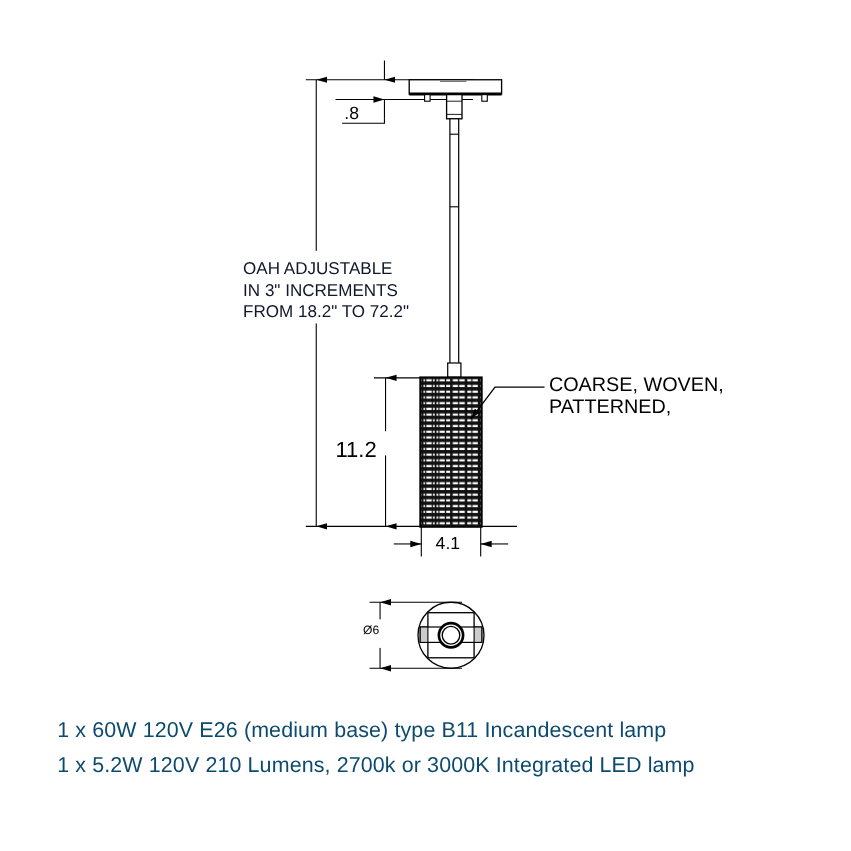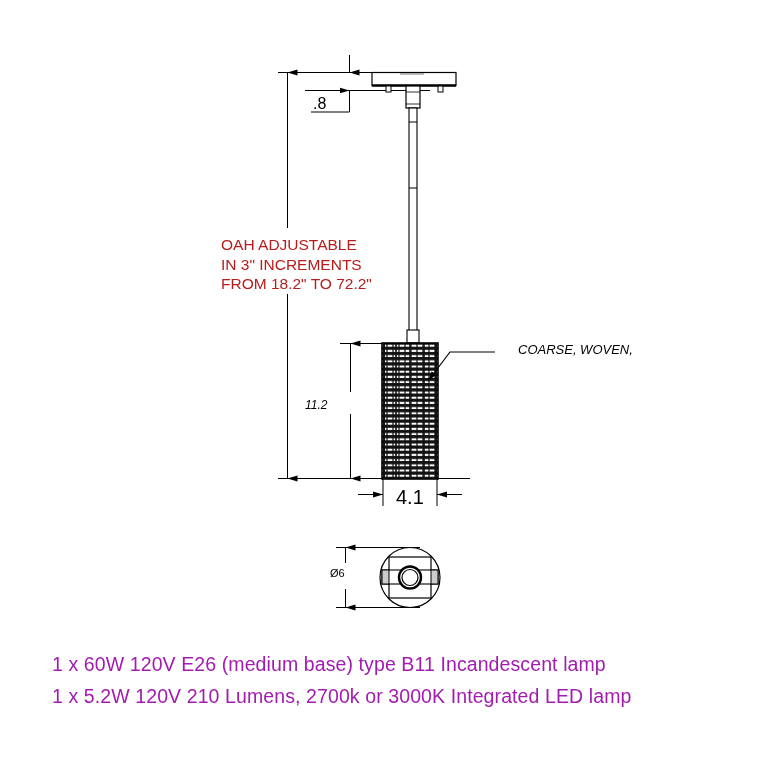--- a/index.html
+++ b/index.html
@@ -26,70 +26,68 @@
   .spec-block {
     position: absolute;
     left: 52px;
     top: 648px;
     width: 700px;
   }
   .spec-line {
     font-family: "Liberation Sans", sans-serif;
     font-size: 19.5px;
     line-height: 32px;
-    color: #a21caf;
+    color: #0c4a6e;
     white-space: nowrap;
     letter-spacing: 0.1px;
   }
 
   .dim-text {
     position: absolute;
     font-family: "Liberation Sans", sans-serif;
     color: #000000;
     white-space: nowrap;
   }
   .dim-08 {
     left: 313px;
     top: 95px;
     font-size: 16px;
   }
   .dim-112 {
     left: 305px;
     top: 398px;
-    font-size: 12px;
-    font-style: italic;
+    font-size: 20px;
   }
   .dim-41 {
     left: 396px;
     top: 486px;
-    font-size: 20px;
+    font-size: 16px;
   }
   .dim-dia6 {
     left: 330px;
     top: 567px;
     font-size: 11px;
   }
   .note-oah {
     position: absolute;
     left: 221px;
     top: 235px;
     font-size: 15.5px;
     line-height: 19.5px;
-    color: #b91c1c;
+    color: #0f172a;
     white-space: nowrap;
   }
   .note-mesh {
     position: absolute;
-    left: 518px;
+    left: 499px;
     top: 340px;
-    font-size: 13px;
+    font-size: 18px;
     line-height: 19.5px;
     color: #000000;
     white-space: nowrap;
-    font-style: italic;
   }
 </style>
 </head>
 <body>
 
 <div class="drawing-canvas">
   <svg width="774" height="774" viewBox="0 0 774 774" xmlns="http://www.w3.org/2000/svg">
     <defs>
       <marker id="arrDown" markerWidth="9" markerHeight="11" refX="4.5" refY="10" orient="auto" markerUnits="userSpaceOnUse">
         <path d="M4.5,10 L1.6,0 L7.4,0 Z" fill="#000"></path>
@@ -198,20 +196,21 @@
 </div>
 
 <div class="note-oah">
   <div>OAH ADJUSTABLE</div>
   <div>IN 3" INCREMENTS</div>
   <div>FROM 18.2" TO 72.2"</div>
 </div>
 
 <div class="note-mesh">
   <div>COARSE, WOVEN,</div>
+  <div>PATTERNED,</div>
 </div>
 
 <div class="dim-text dim-08">.8</div>
 <div class="dim-text dim-112">11.2</div>
 <div class="dim-text dim-41">4.1</div>
 <div class="dim-text dim-dia6">Ø6</div>
 
 <div class="spec-block">
   <div class="spec-line">1 x 60W 120V E26 (medium base) type B11 Incandescent lamp</div>
   <div class="spec-line">1 x 5.2W 120V 210 Lumens, 2700k or 3000K Integrated LED lamp</div>

